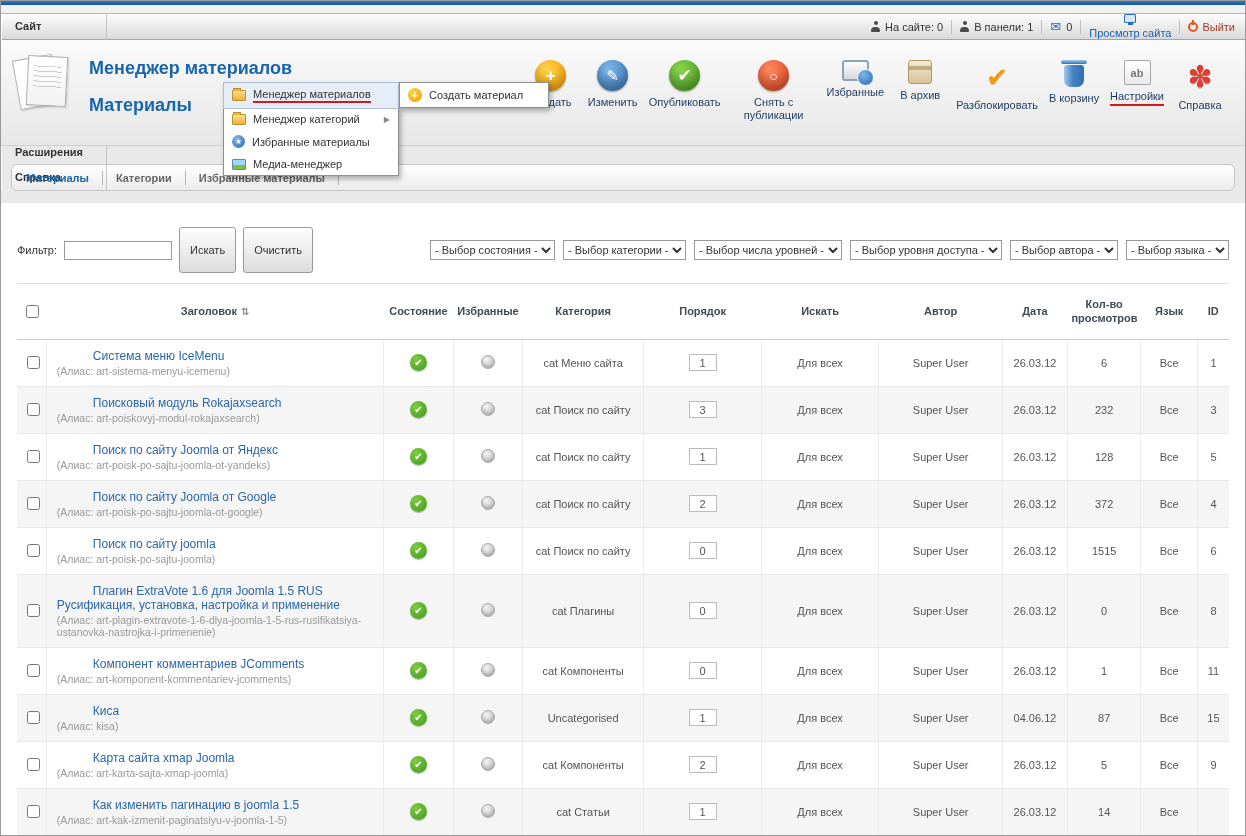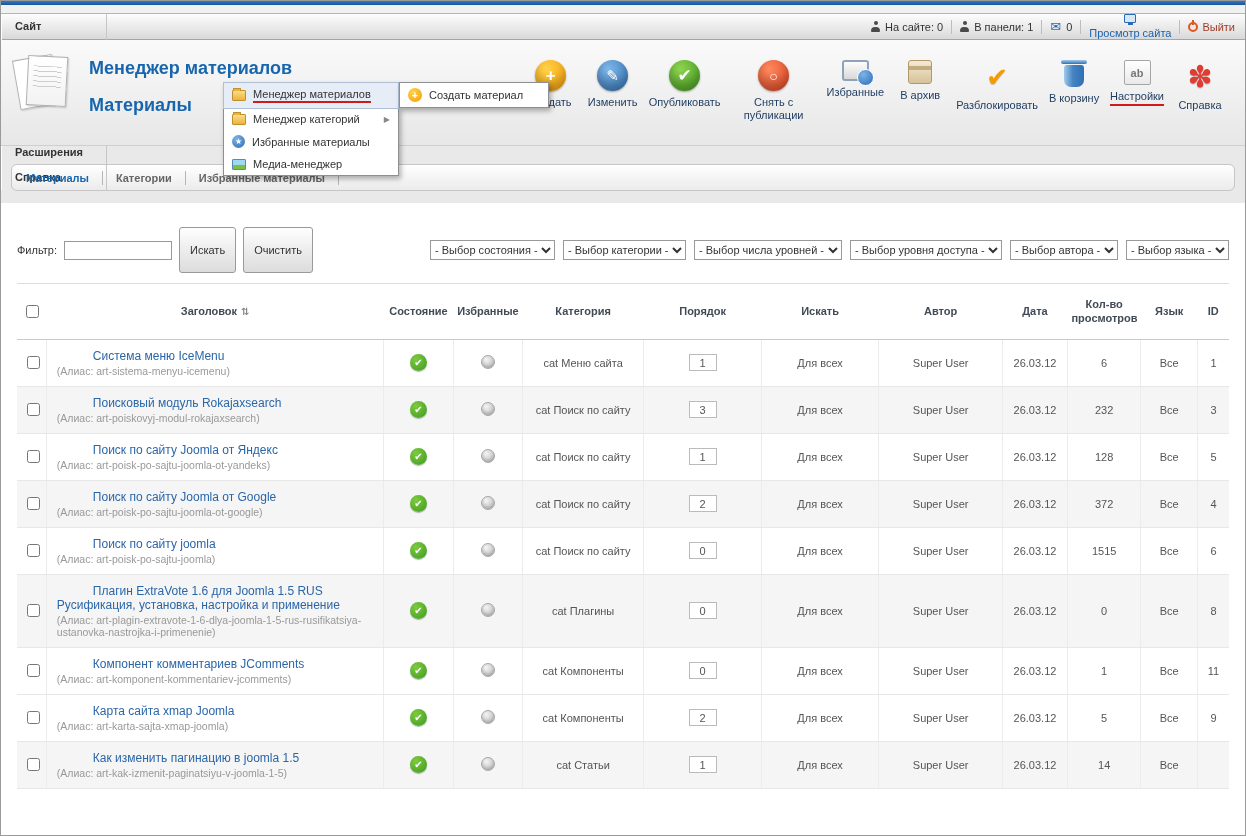--- a/index.html
+++ b/index.html
@@ -379,20 +379,34 @@
           <td><span class="feat"></span></td>
           <td class="c-cat">cat Компоненты</td>
           <td><input class="ord" type="text" value="0" style=""></td>
           <td class="c-access">Для всех</td>
           <td class="c-author">Super User</td>
           <td class="c-date">26.03.12</td>
           <td class="c-hits">1</td>
           <td class="c-language">Все</td>
           <td class="c-id">11</td>
         </tr>
+        <tr class="even">
+          <td><input type="checkbox" style=""></td>
+          <td class="c-title"><a class="title-link">Киса</a><div class="alias">(Алиас: kisa)</div></td>
+          <td><span class="pub">✔</span></td>
+          <td><span class="feat"></span></td>
+          <td class="c-cat">Uncategorised</td>
+          <td><input class="ord" type="text" value="1" style=""></td>
+          <td class="c-access">Для всех</td>
+          <td class="c-author">Super User</td>
+          <td class="c-date">04.06.12</td>
+          <td class="c-hits">87</td>
+          <td class="c-language">Все</td>
+          <td class="c-id">15</td>
+        </tr>
         <tr class="odd">
           <td><input type="checkbox" style=""></td>
           <td class="c-title"><a class="title-link">Карта сайта xmap Joomla</a><div class="alias">(Алиас: art-karta-sajta-xmap-joomla)</div></td>
           <td><span class="pub">✔</span></td>
           <td><span class="feat"></span></td>
           <td class="c-cat">cat Компоненты</td>
           <td><input class="ord" type="text" value="2" style=""></td>
           <td class="c-access">Для всех</td>
           <td class="c-author">Super User</td>
           <td class="c-date">26.03.12</td>

